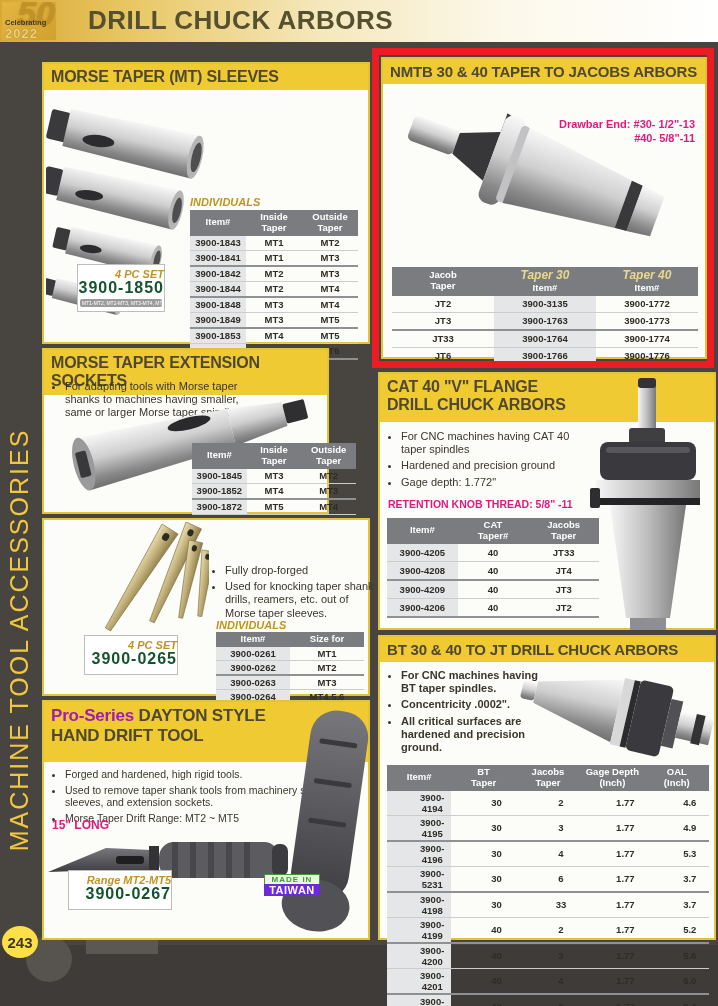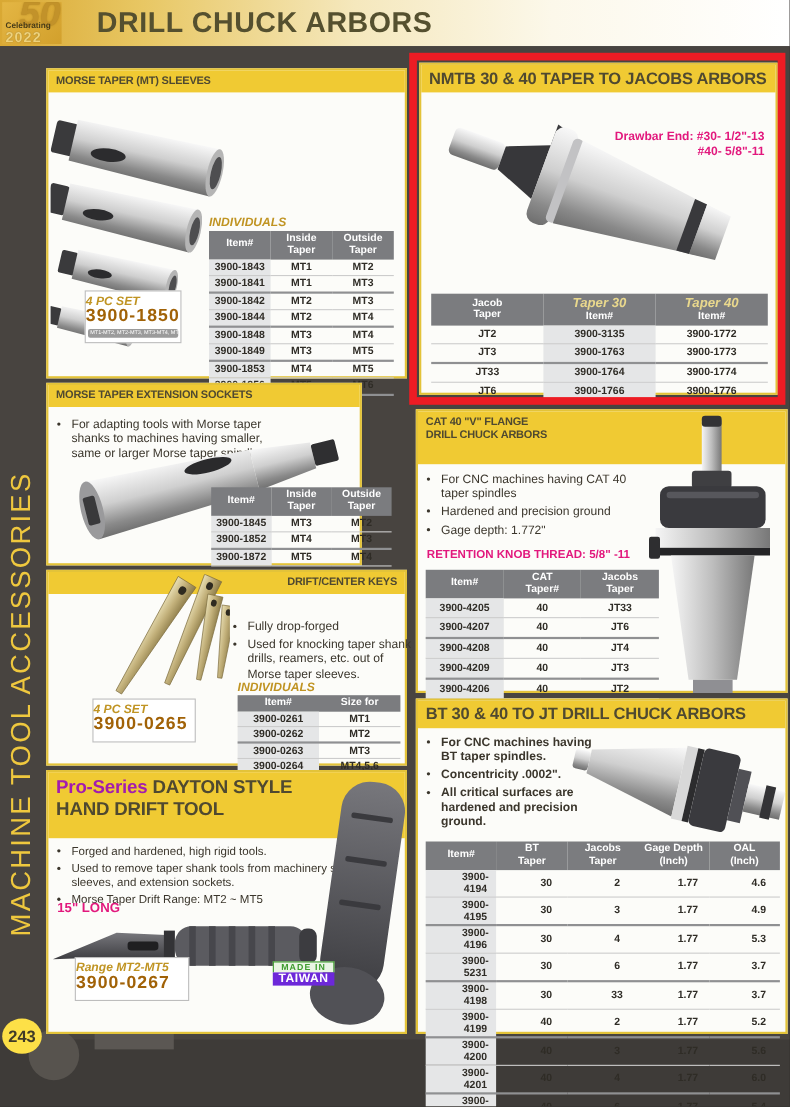--- a/index.html
+++ b/index.html
@@ -19,21 +19,21 @@
 
   
   #sidebar-label{position:absolute;left:-281px;top:621px;width:600px;height:38px;line-height:38px;
     transform:rotate(-90deg);text-align:center;font-size:25px;letter-spacing:2px;color:#efc83e;white-space:nowrap;}
   #pagenum{position:absolute;left:2px;top:926px;width:36px;height:32px;border-radius:50%;background:#fde047;
     color:#3f3a28;font-size:15px;font-weight:bold;display:flex;align-items:center;justify-content:center;z-index:5;}
   .gear-dec{position:absolute;background:#57534e;}
 
   
   .section{position:absolute;background:#fcfcf9;border:2px solid #e3c339;box-sizing:border-box;}
-  .sec-head{background:#f0ca33;color:#4f4930;font-weight:bold;font-size:10px;line-height:1.15;
+  .sec-head{background:#f0ca33;color:#4f4930;font-weight:bold;font-size:16px;line-height:1.15;
     padding:4px 7px;letter-spacing:-.2px;}
   .sec-head.right{text-align:right;}
   ul.bullets{margin:0;padding-left:13px;font-size:11px;line-height:1.2;color:#3b362c;}
   ul.bullets li{margin-bottom:3px;}
   .gold-label{color:#c09423;font-style:italic;font-weight:bold;font-size:11px;}
   .magenta{color:#e2187d;font-weight:bold;}
 
   
   table.cat{border-collapse:collapse;width:100%;font-size:9.5px;table-layout:fixed;}
   table.cat th{background:#7b7c7f;color:#fff;font-weight:bold;padding:2px 2px;line-height:1.15;font-size:9.5px;}
@@ -42,22 +42,22 @@
   table.cat td:first-child{background:#e5e6e7;}
   table.nmtb td:first-child{background:transparent;}
   table.nmtb td:nth-child(2){background:#e5e6e7;}
   table.nmtb .em,.em{color:#e9d88d;font-style:italic;font-size:12px;font-weight:bold;}
   table.t-mt td{height:12px;}
   table.t-nmtb td{height:14px;}
   table.t-cat40 td{height:15px;}
   table.t-bt td{height:13px;padding-left:28px;}
 
   
-  .set-box{position:absolute;background:#fff;border:1px solid #bdbdbd;text-align:left;padding-top:3px;box-sizing:border-box;}
-  .set-box .item{color:#a16207;font-weight:bold;font-size:16px;letter-spacing:1px;line-height:1.05;}
+  .set-box{position:absolute;background:#fff;border:1px solid #bdbdbd;text-align:right;padding-top:3px;box-sizing:border-box;}
+  .set-box .item{color:#14532d;font-weight:bold;font-size:16px;letter-spacing:1px;line-height:1.05;}
   .set-note{background:#9b9b9b;color:#fff;font-size:5px;border-radius:2px;padding:1px 2px;margin:2px 2px 0 2px;white-space:nowrap;overflow:hidden;}
 
   .badge{position:absolute;width:56px;text-align:center;z-index:3;}
   .badge .l1{color:#3f9c2f;font-size:8px;font-weight:bold;letter-spacing:1px;background:#eaf5e4;border:1px solid #3f9c2f;border-bottom:none;}
   .badge .l2{background:#6d28d9;color:#fff;font-weight:bold;font-size:11px;letter-spacing:.5px;}
 
   #red-box{position:absolute;left:372px;top:48px;width:342px;height:320px;border:7px solid #ed1c24;box-sizing:border-box;z-index:4;pointer-events:none;}
   .img-wrap{position:absolute;}
 </style>
 </head>
@@ -220,21 +220,20 @@
           <tr>
             <td>3900-1872</td>
             <td>MT5</td>
             <td>MT4</td>
           </tr>
         </tbody>
       </table>
   </div>
 
   <div class="section" style="left:42px;top:518px;width:328px;height:178px;">
-    <div class="sec-head right">DRIFT/CENTER KEYS</div>
     <div class="img-wrap" style="left:0px;top:2px;width:165px;height:122px;z-index:2;">
       <svg width="165" height="122" viewBox="0 0 165 122">
         <defs>
           <linearGradient id="gB" x1="0" y1="0" x2="1" y2="0">
             <stop offset="0" stop-color="#e9dfb4"></stop>
               <stop offset=".5" stop-color="#c2b07a"></stop>
               <stop offset="1" stop-color="#8d7c49"></stop>
           </linearGradient>
         </defs>
         <g transform="translate(118,2) rotate(32)">
@@ -331,21 +330,21 @@
           <rect x="28" y="70" width="38" height="5" rx="2" fill="#3a3a3e"></rect>
           <rect x="28" y="110" width="38" height="5" rx="2" fill="#3a3a3e"></rect>
           <ellipse cx="47" cy="196" rx="34" ry="26" fill="#515156"></ellipse>
         </g>
       </svg>
     </div>
     <div class="set-box" style="left:24px;top:168px;width:104px;height:40px;">
       <div class="gold-label">Range MT2-MT5</div>
       <div class="item">3900-0267</div>
     </div>
-    <div class="badge" style="left:160px;top:172px;padding-left:44px;">
+    <div class="badge" style="left:176px;top:172px;padding-left:44px;">
       <div class="l1">MADE IN</div>
       <div class="l2">TAIWAN</div>
     </div>
   </div>
 
   <div id="red-box"></div>
 
   <div class="section" style="left:381px;top:57px;width:326px;height:302px;">
     <div class="sec-head" style="font-size:15px;">NMTB 30 &amp; 40 TAPER TO JACOBS ARBORS</div>
     <div class="magenta" style="position:absolute;right:10px;top:58px;font-size:11px;text-align:right;line-height:1.3;">
@@ -439,25 +438,20 @@
             <th>Jacobs<br>Taper</th>
           </tr>
         </thead>
         <tbody>
           <tr>
             <td>3900-4205</td>
             <td>40</td>
             <td>JT33</td>
           </tr>
           <tr>
-            <td>3900-4207</td>
-            <td>40</td>
-            <td>JT6</td>
-          </tr>
-          <tr>
             <td>3900-4208</td>
             <td>40</td>
             <td>JT4</td>
           </tr>
           <tr>
             <td>3900-4209</td>
             <td>40</td>
             <td>JT3</td>
           </tr>
           <tr>

